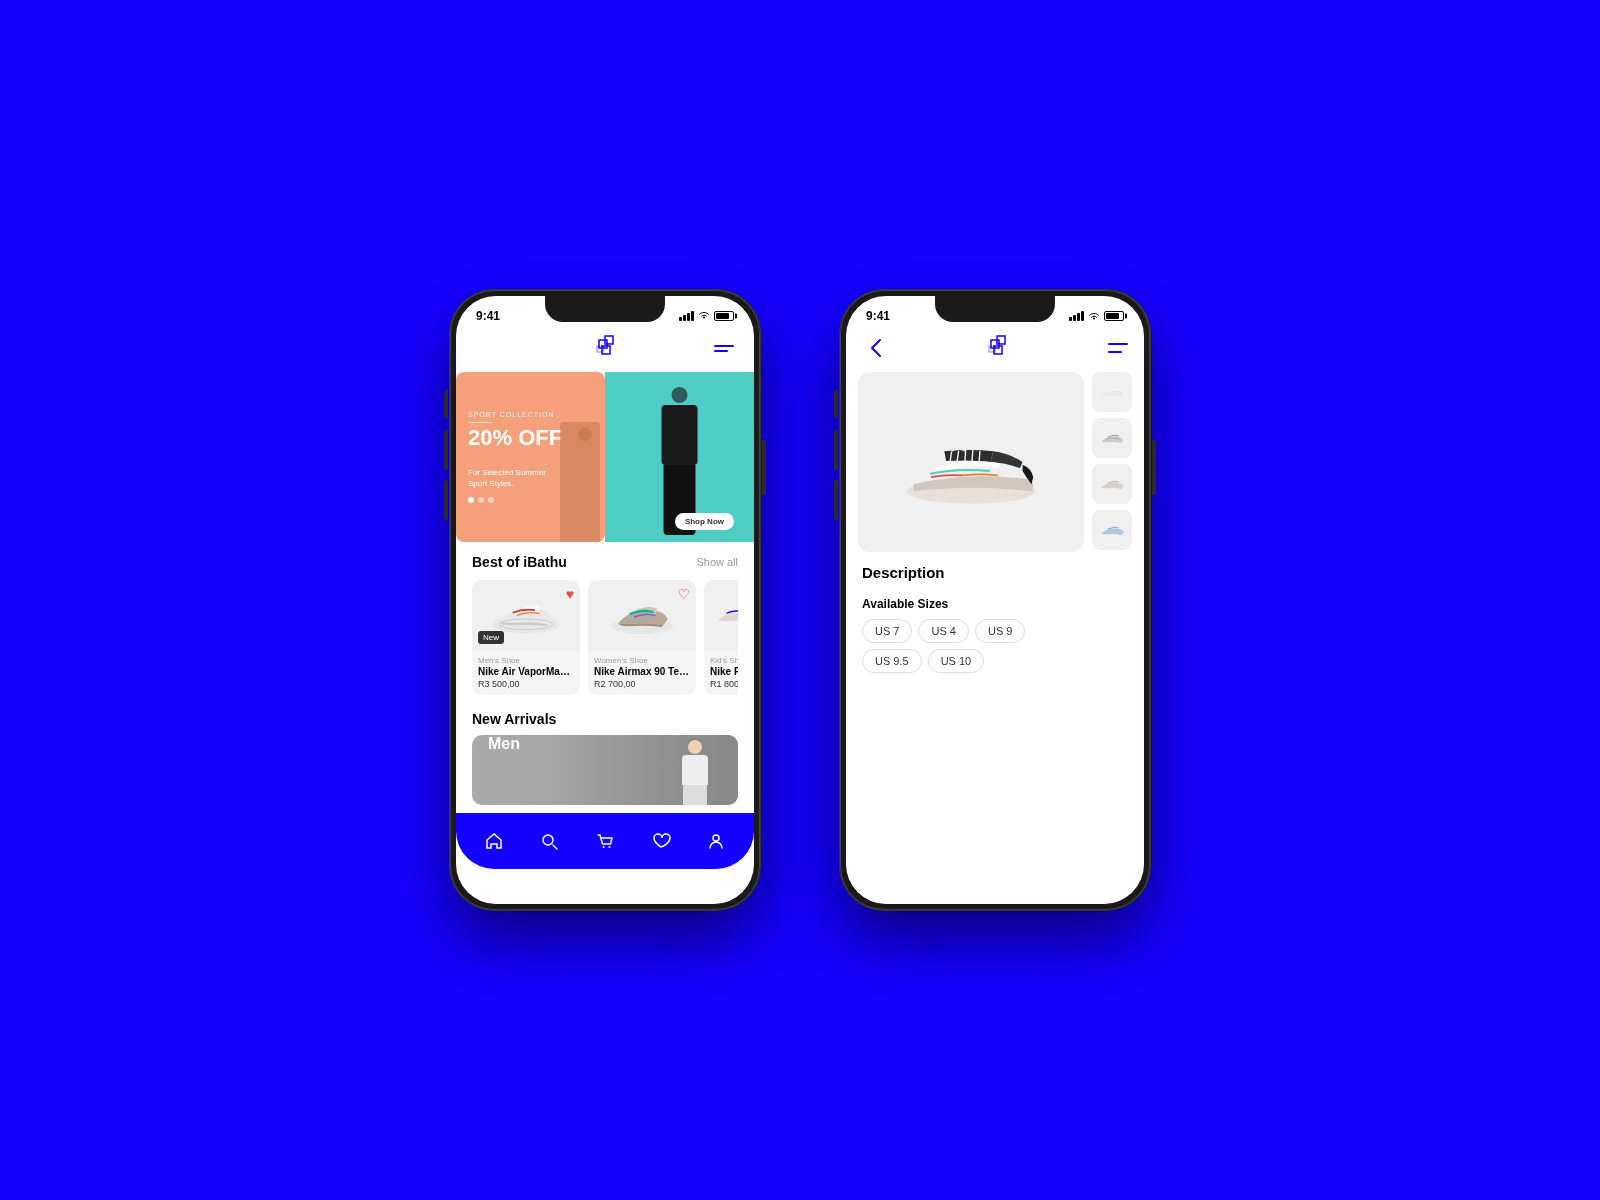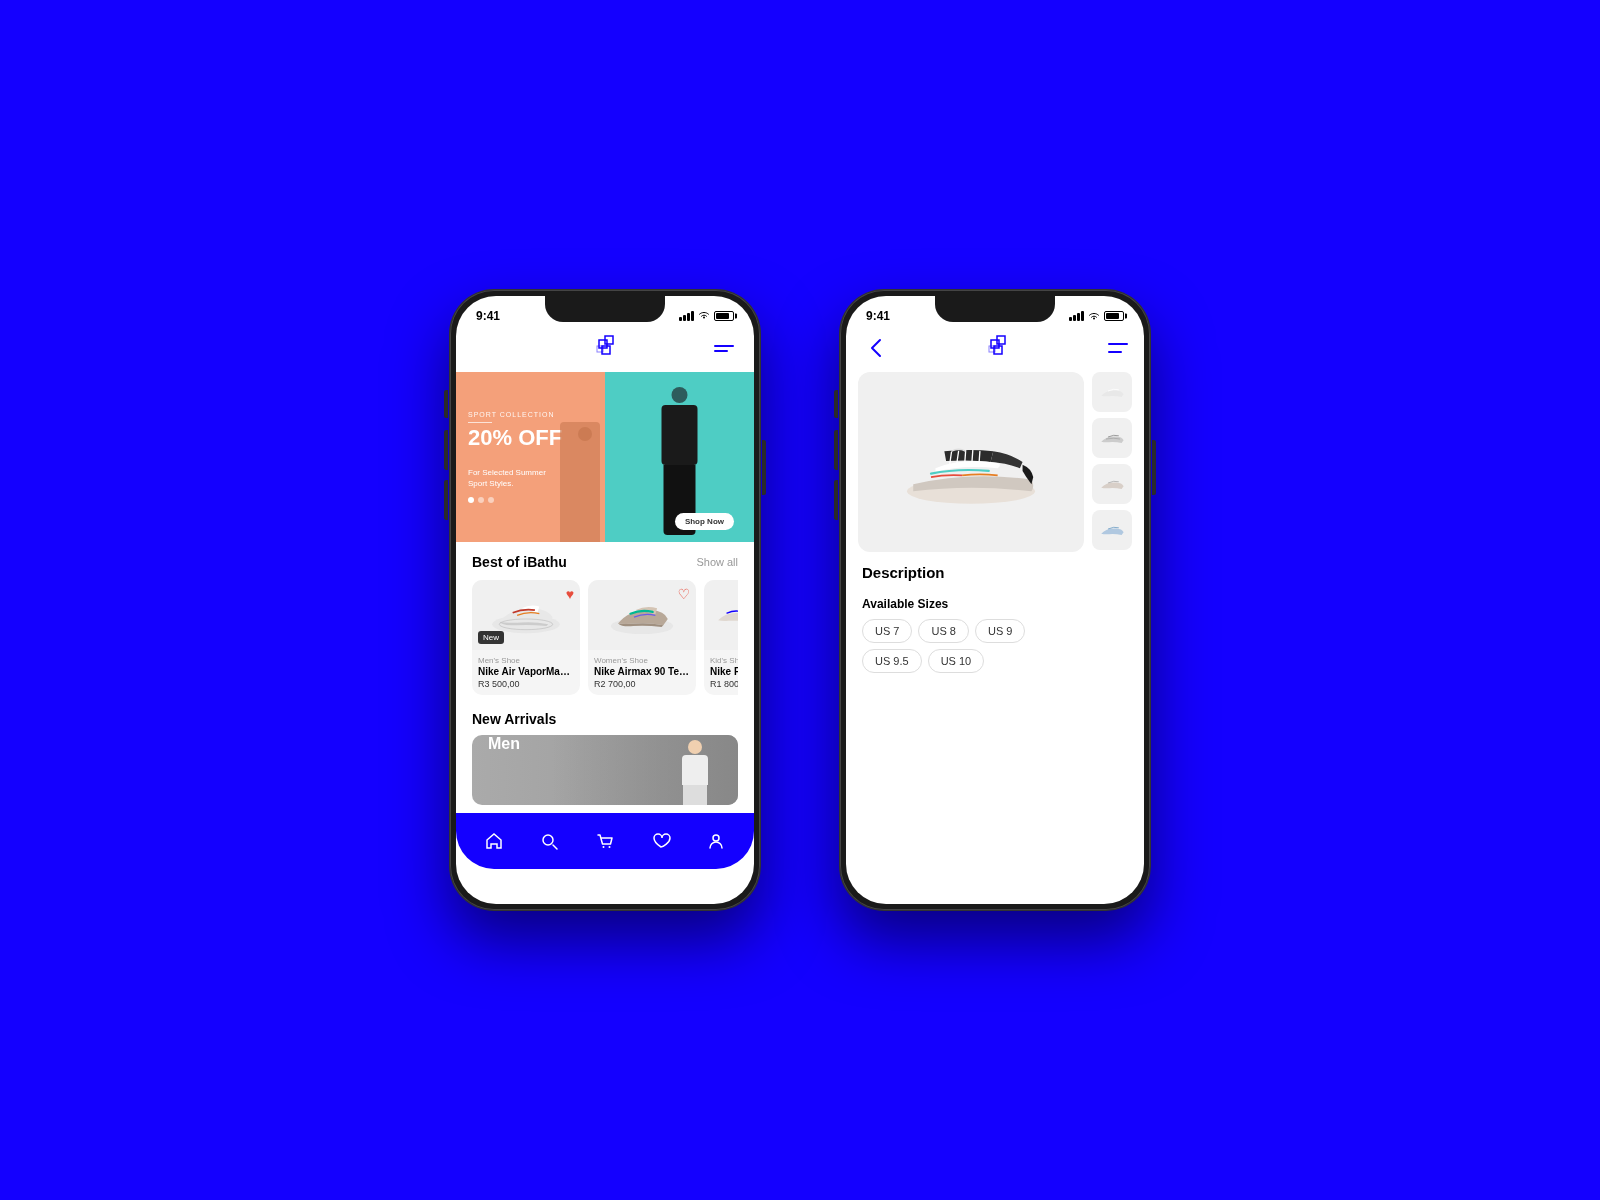--- a/index.html
+++ b/index.html
@@ -158,20 +158,21 @@
 
     .hero-left {
       width: 50%;
       height: 100%;
       background: #f4a07a;
       display: flex;
       flex-direction: column;
       justify-content: center;
       padding: 12px;
       position: relative;
+      border-radius: 8px;
     }
 
     .hero-right {
       width: 50%;
       height: 100%;
       background: #4ecdc4;
       position: relative;
       overflow: hidden;
     }
 
@@ -860,21 +861,21 @@
     </div>
 
     <div class="desc-section">
       <div class="desc-title">Description</div>
     </div>
 
     <div class="sizes-section">
       <div class="sizes-title">Available Sizes</div>
       <div class="sizes-row">
         <button class="size-btn">US 7</button>
-        <button class="size-btn">US 8</button>
+        <button class="size-btn">US 4</button>
         <button class="size-btn">US 9</button>
       </div>
       <div class="sizes-row" style="margin-top:6px;">
         <button class="size-btn">US 9.5</button>
         <button class="size-btn">US 10</button>
       </div>
     </div>
 
   </div>
 </div>

